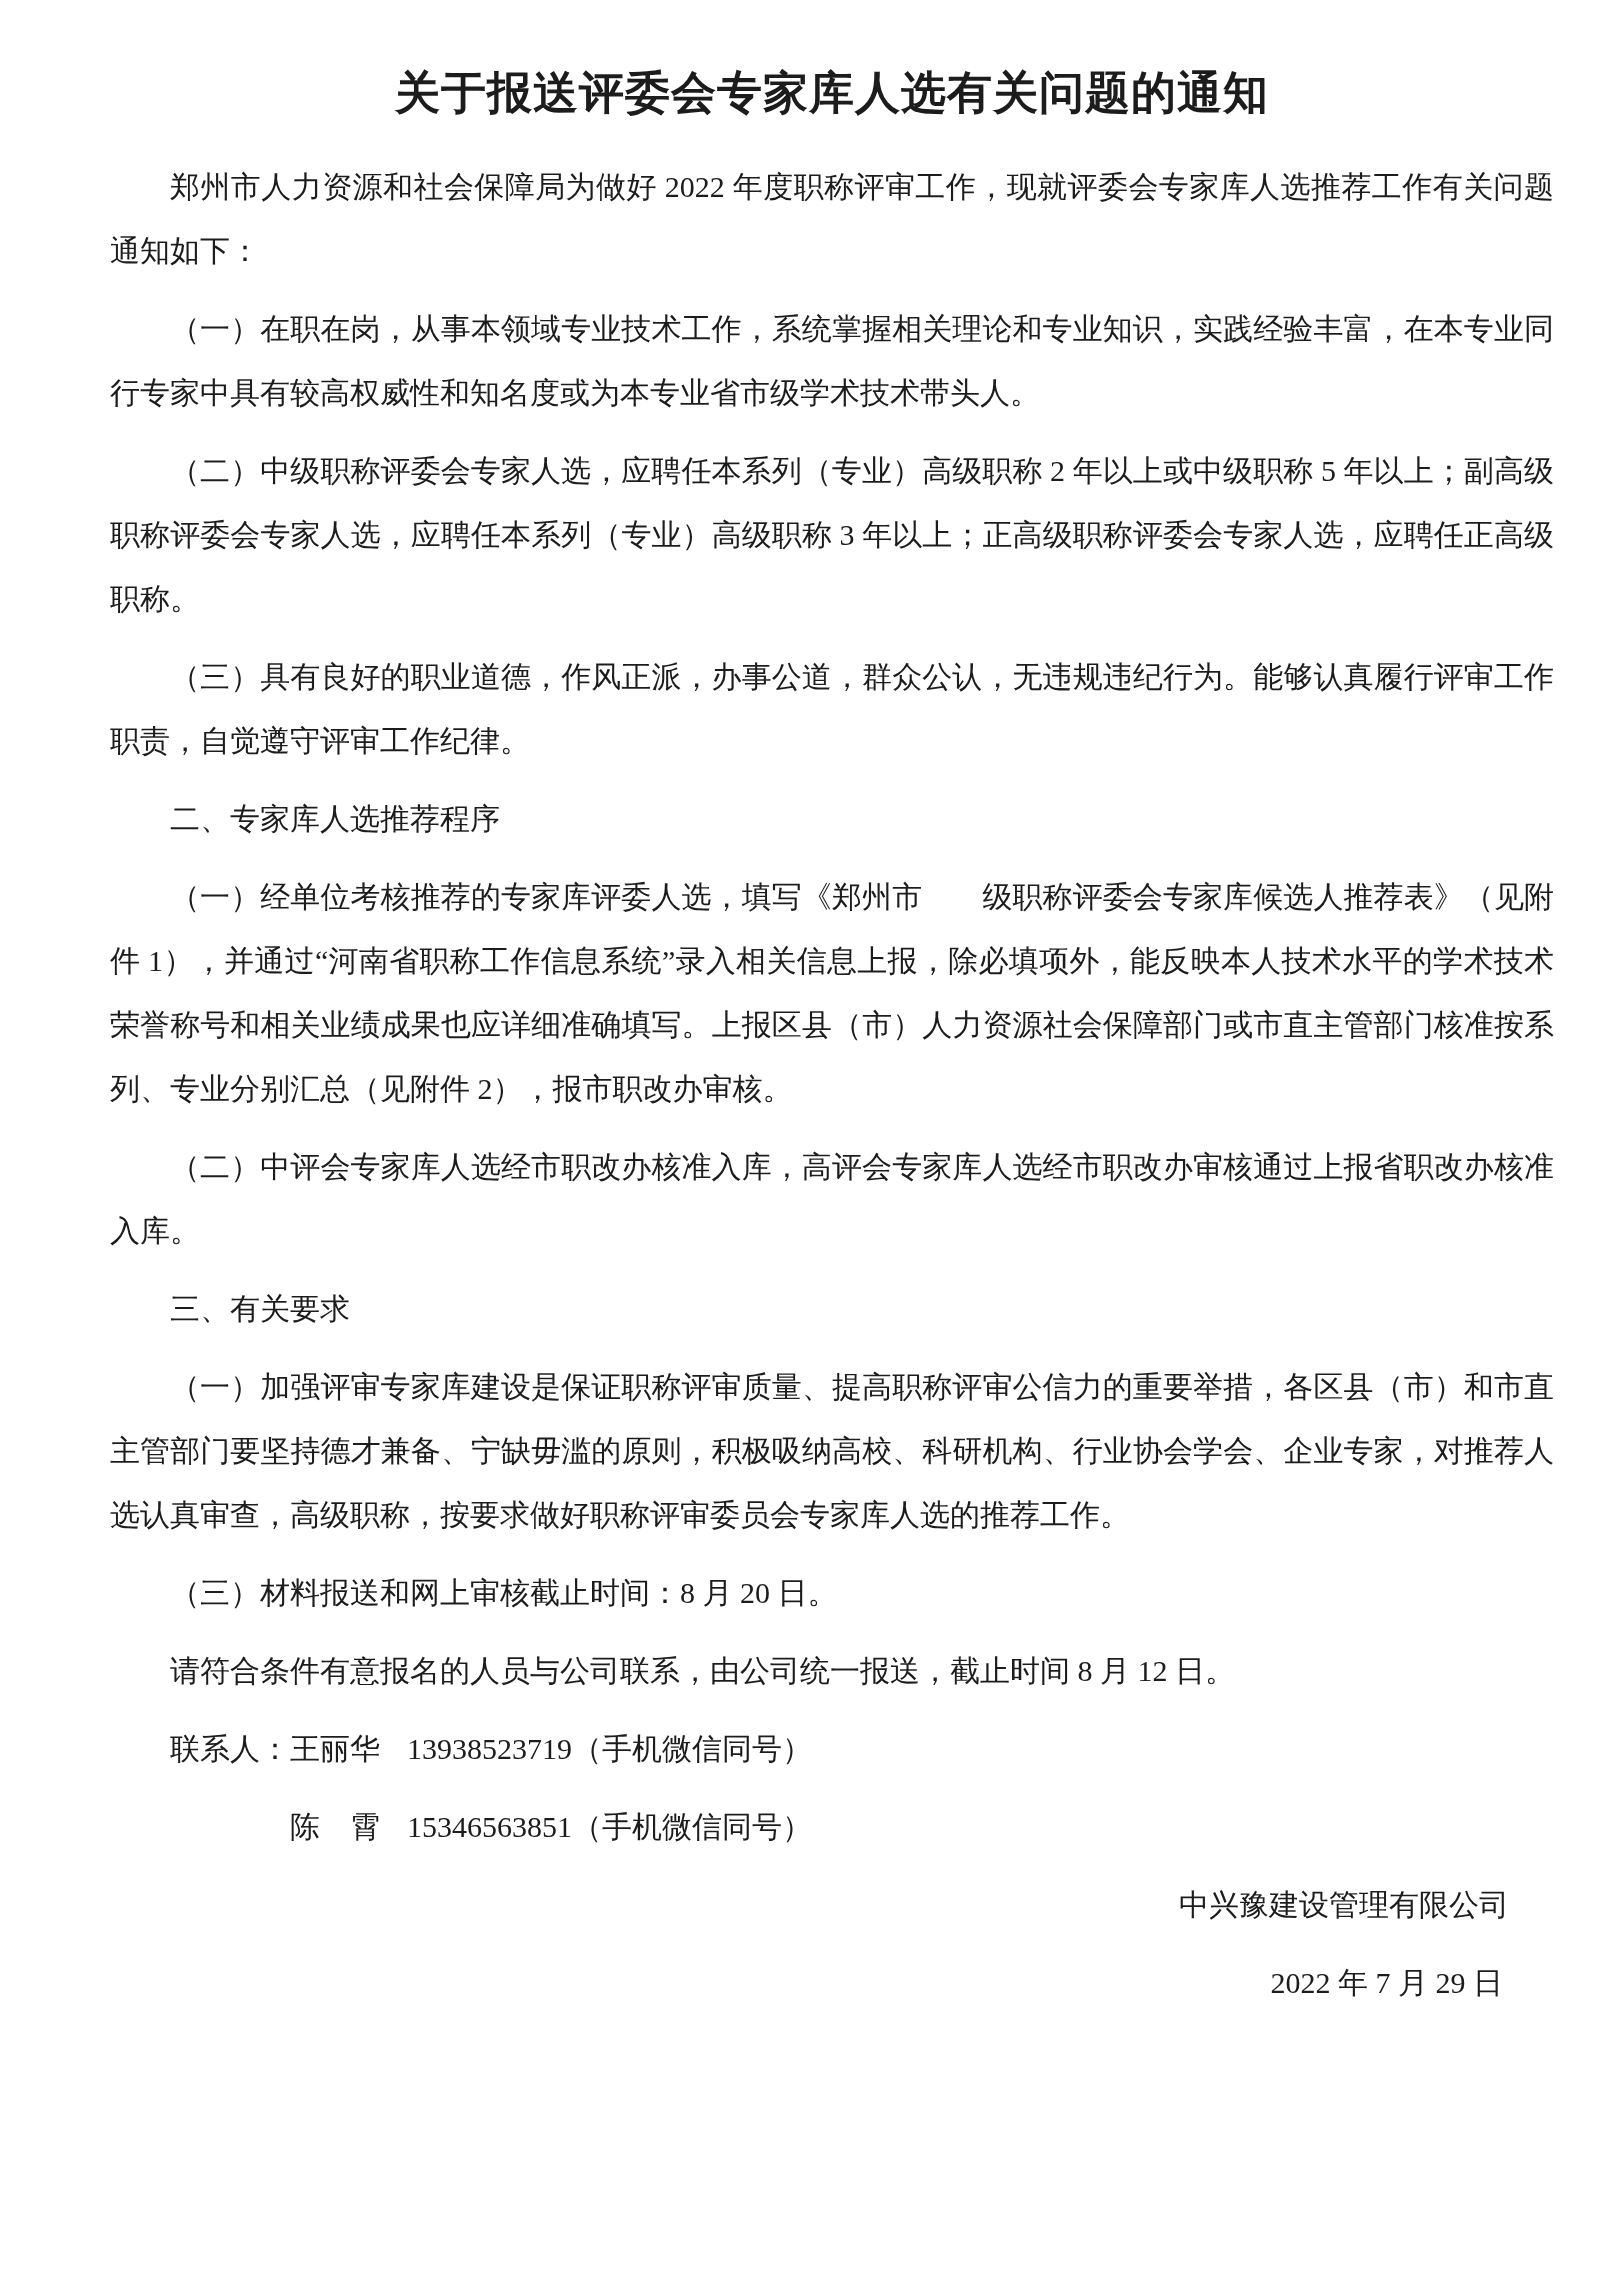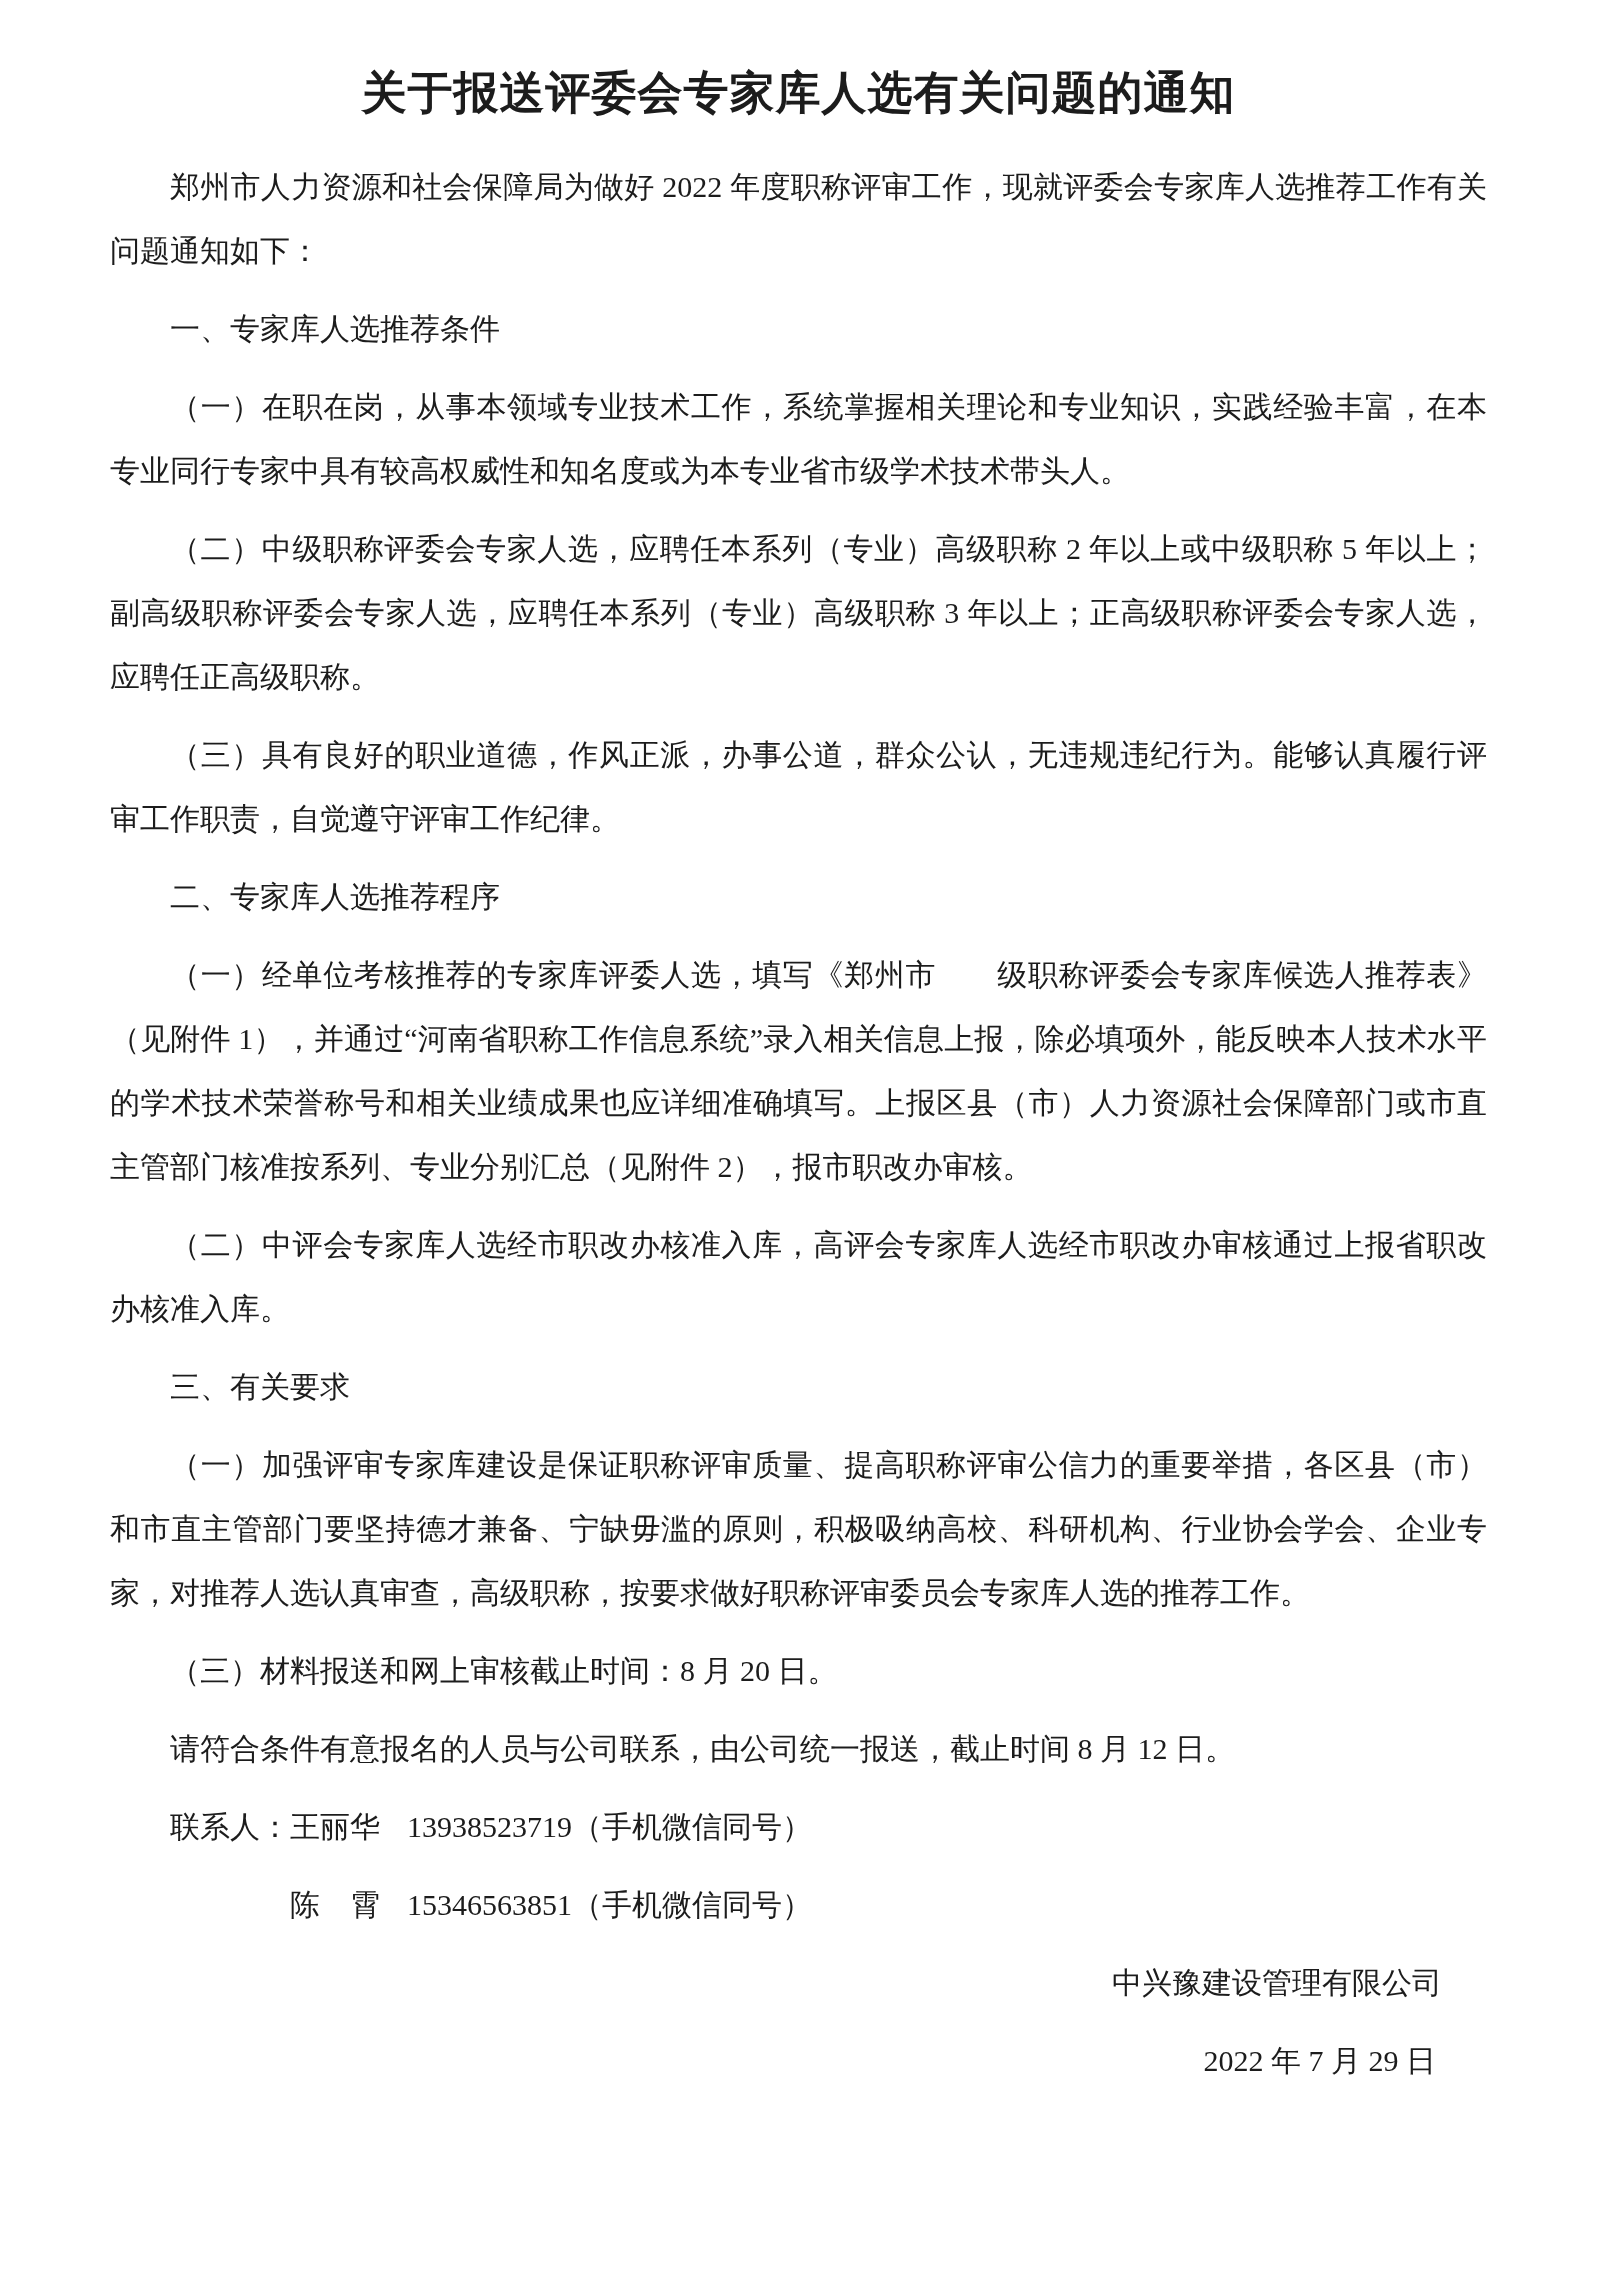--- a/index.html
+++ b/index.html
@@ -7,21 +7,21 @@
     padding: 0;
     background: #ffffff;
   }
   .page {
     position: relative;
     width: 1621px;
     height: 2293px;
     margin: 0 auto;
     background: #ffffff;
     box-sizing: border-box;
-    padding: 57px 120px 39px 96px;
+    padding: 57px 53px 39px 96px;
     overflow: hidden;
     color: #1c1c1c;
     font-family: "Liberation Serif", "DejaVu Serif", serif;
   }
   .title {
     margin: 0 0 27.4px 0;
     text-align: center;
     font-family: "Liberation Sans", "DejaVu Sans", sans-serif;
     font-weight: bold;
     font-size: 45px;
@@ -64,21 +64,20 @@
 <body>
 
 <div class="page">
 
   <h1 class="title">关于报送评委会专家库人选有关问题的通知</h1>
 
   <div class="body-text">
 
     <p class="para">郑州市人力资源和社会保障局为做好 2022 年度职称评审工作，现就评委会专家库人选推荐工作有关问题通知如下：</p>
 
-    <p class="heading">一、专家库人选推荐条件</p>
     <p class="para">（一）在职在岗，从事本领域专业技术工作，系统掌握相关理论和专业知识，实践经验丰富，在本专业同行专家中具有较高权威性和知名度或为本专业省市级学术技术带头人。</p>
     <p class="para">（二）中级职称评委会专家人选，应聘任本系列（专业）高级职称 2 年以上或中级职称 5 年以上；副高级职称评委会专家人选，应聘任本系列（专业）高级职称 3 年以上；正高级职称评委会专家人选，应聘任正高级职称。</p>
     <p class="para">（三）具有良好的职业道德，作风正派，办事公道，群众公认，无违规违纪行为。能够认真履行评审工作职责，自觉遵守评审工作纪律。</p>
 
     <p class="heading">二、专家库人选推荐程序</p>
     <p class="para">（一）经单位考核推荐的专家库评委人选，填写《郑州市　　级职称评委会专家库候选人推荐表》（见附件 1），并通过“河南省职称工作信息系统”录入相关信息上报，除必填项外，能反映本人技术水平的学术技术荣誉称号和相关业绩成果也应详细准确填写。上报区县（市）人力资源社会保障部门或市直主管部门核准按系列、专业分别汇总（见附件 2），报市职改办审核。</p>
     <p class="para">（二）中评会专家库人选经市职改办核准入库，高评会专家库人选经市职改办审核通过上报省职改办核准入库。</p>
 
     <p class="heading">三、有关要求</p>
     <p class="para">（一）加强评审专家库建设是保证职称评审质量、提高职称评审公信力的重要举措，各区县（市）和市直主管部门要坚持德才兼备、宁缺毋滥的原则，积极吸纳高校、科研机构、行业协会学会、企业专家，对推荐人选认真审查，高级职称，按要求做好职称评审委员会专家库人选的推荐工作。</p>

